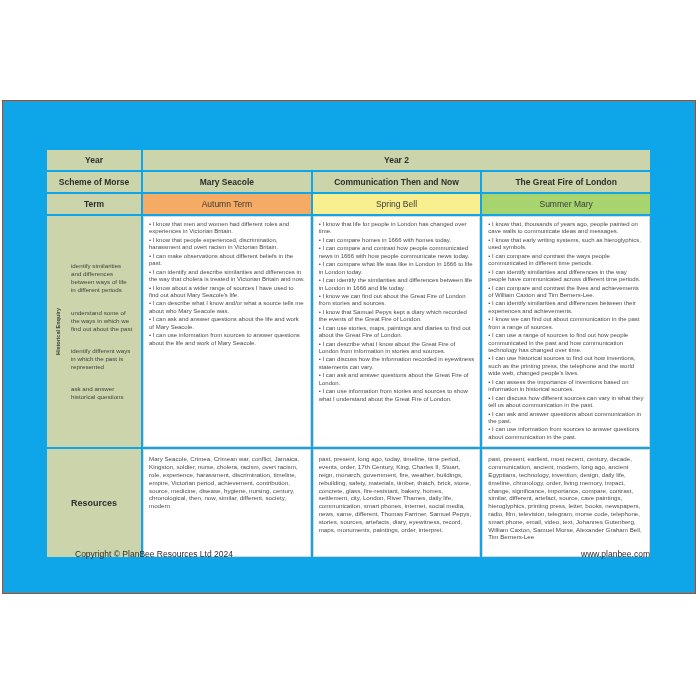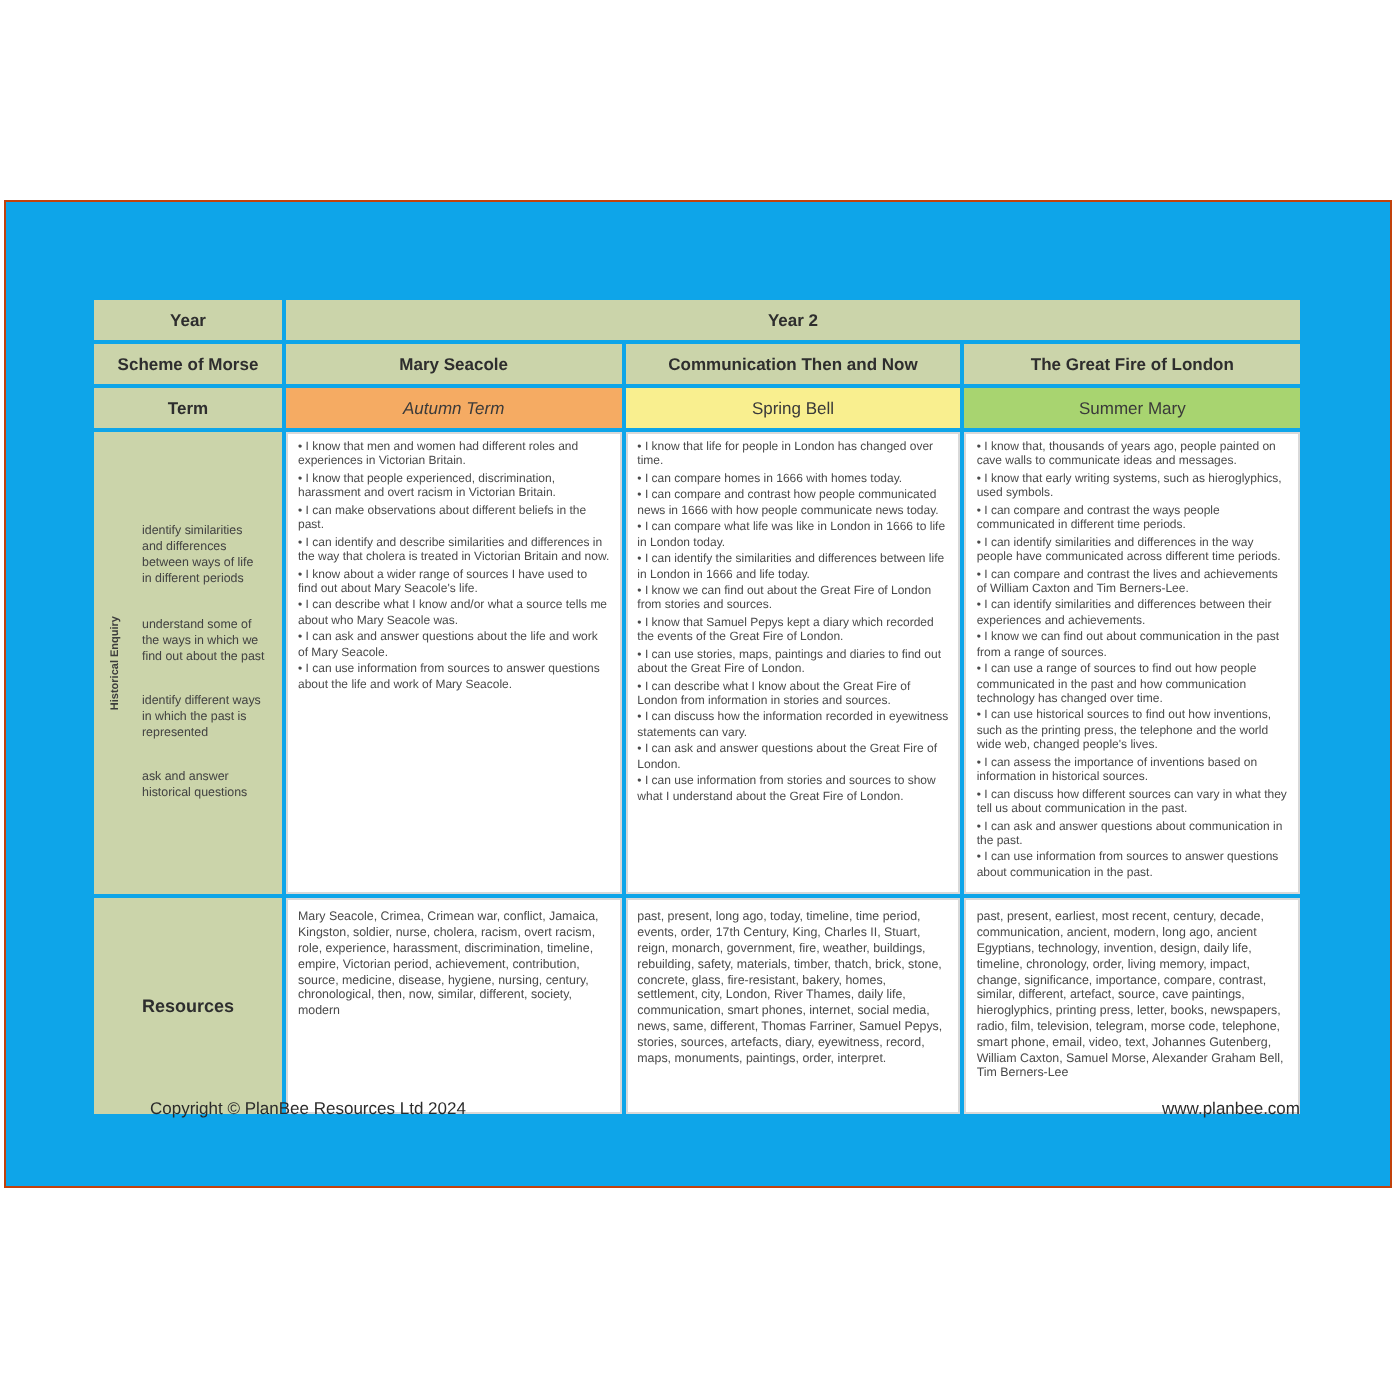--- a/index.html
+++ b/index.html
@@ -52,21 +52,21 @@
 
       <div class="cell hcell bold">Year</div>
       <div class="cell hcell bold span3">Year 2</div>
 
       <div class="cell hcell bold">Scheme of Morse</div>
       <div class="cell hcell bold">Mary Seacole</div>
       <div class="cell hcell bold">Communication Then and Now</div>
       <div class="cell hcell bold">The Great Fire of London</div>
 
       <div class="cell hcell bold">Term</div>
-      <div class="cell termcell" style="background: rgb(245, 171, 99); font-style: italic;">Autumn Term</div>
+      <div class="cell termcell" style="background: rgb(245, 171, 99);">Autumn Term</div>
       <div class="cell termcell" style="background: rgb(249, 239, 143);">Spring Bell</div>
       <div class="cell termcell" style="background: rgb(168, 212, 112);">Summer Mary</div>
 
       <div class="sidebar-cell">
         <div class="strip">
           <span class="strip-label">Historical Enquiry</span>
         </div>
         <div class="skills">
             <div class="skill">identify similarities and differences between ways of life in different periods</div>
             <div class="skill">understand some of the ways in which we find out about the past</div>

